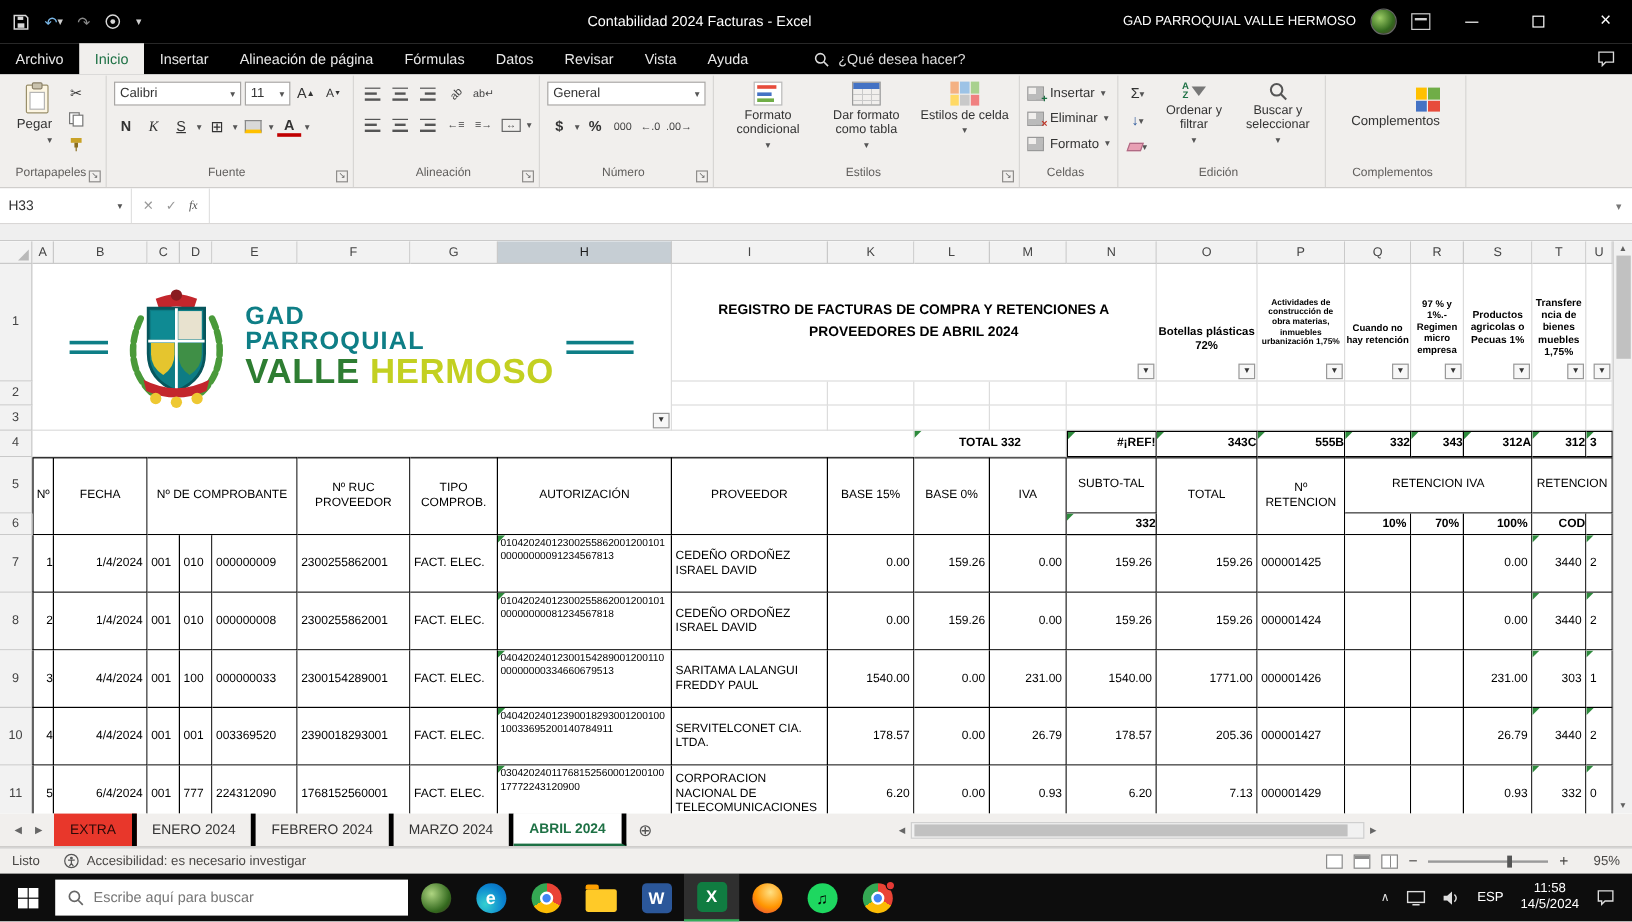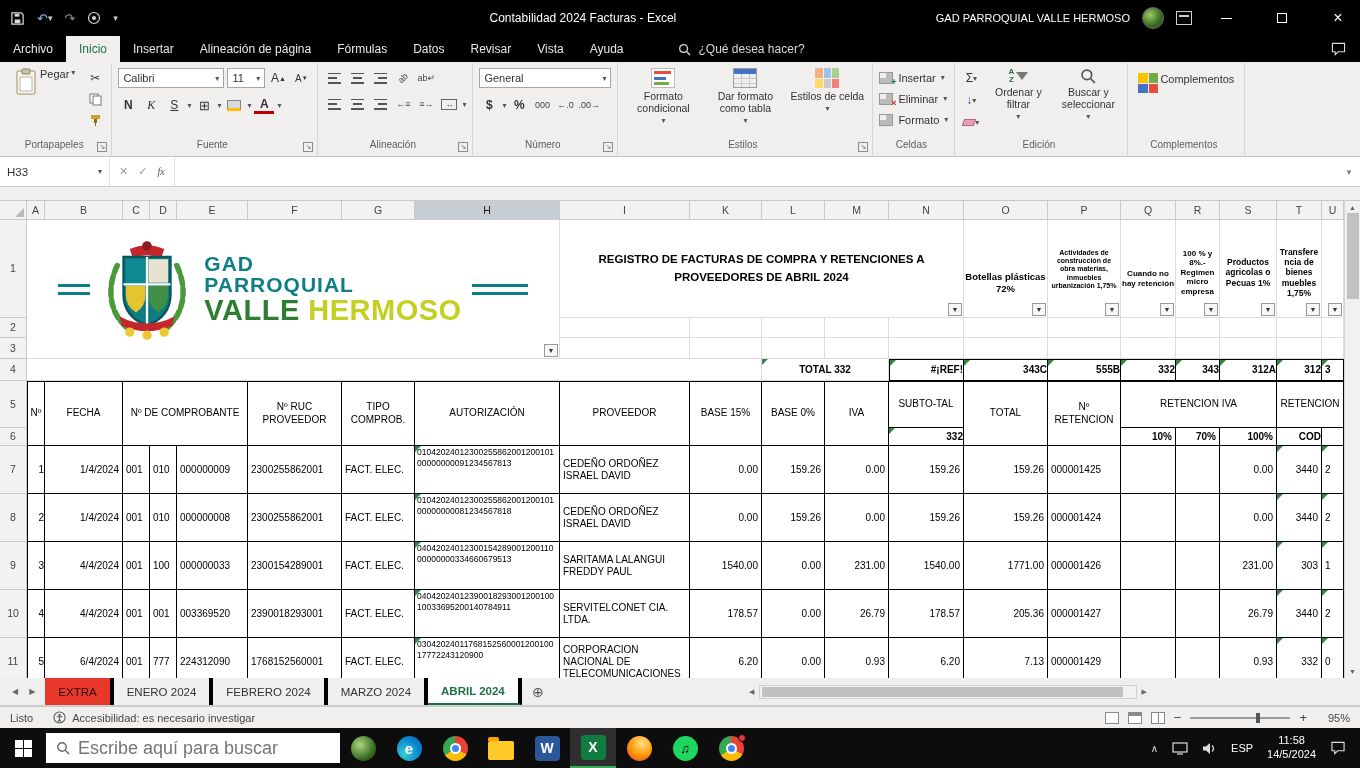--- a/index.html
+++ b/index.html
@@ -30,21 +30,21 @@
   .mtab.active { background:#f1efed; color:#1e7145; }
   .m-search { display:flex; align-items:center; gap:7px; margin-left:42px; color:#dcdcdc; }
   .mb-right { margin-left:auto; display:flex; align-items:center; padding-right:14px; }
 
   
   .ribbon { height:95px; background:#f1efed; border-bottom:1px solid #c8c6c4; display:flex; align-items:stretch; padding:1px 2px 0 2px; flex:none; font-size:11px; color:#333; }
   .rgroup { display:flex; flex-direction:column; border-right:1px solid #d8d6d4; padding:0 3px; }
   .rbody { flex:1; display:flex; align-items:flex-start; padding:4px 3px 0 3px; gap:4px; }
   .rlabel { height:17px; font-size:10px; color:#605e5c; text-align:center; position:relative; padding:0 13px 3px 8px; white-space:nowrap; }
   .dlg { position:absolute; right:1px; bottom:4px; width:10px; height:10px; border:1px solid #8f8d8b; font-size:7px; line-height:8px; color:#666; text-align:center; }
-  .bigbtn { display:flex; flex-direction:row; align-items:flex-start; gap:2px; padding:1px 6px; }
+  .bigbtn { display:flex; flex-direction:column; align-items:flex-end; gap:2px; padding:1px 6px; }
   .minicol { display:flex; flex-direction:column; gap:3px; padding-top:2px; }
   .sb { min-width:20px; height:18px; display:inline-flex; align-items:center; justify-content:center; font-size:12px; }
   .frow { display:flex; align-items:center; gap:3px; margin-bottom:4px; }
   .fcol { display:flex; flex-direction:column; }
   .combo { background:#fff; border:1px solid #a8a6a4; display:flex; align-items:center; justify-content:space-between; font-size:11px; height:20px; padding:0 4px; }
   .caret { font-size:8px; color:#555; }
   .bold-b { font-weight:bold; }
   .ital-b { font-style:italic; font-family:"Liberation Serif", serif; }
   .und-b { text-decoration:underline; }
   .fontcolor { border-bottom:3px solid #c00000; line-height:12px; font-weight:bold; }
@@ -169,21 +169,21 @@
   .zoom-track { width:100px; height:2px; background:#9a9a9a; position:relative; }
   .zoom-thumb { position:absolute; left:66px; top:-4px; width:4px; height:10px; background:#555; }
   .zoom-pct { width:34px; text-align:right; }
 
   
   .taskbar { height:40px; background:#0d0d0d; display:flex; align-items:center; color:#fff; flex:none; }
   .startbtn { width:46px; height:40px; display:flex; align-items:center; justify-content:center; }
   .winlogo { display:grid; grid-template-columns:8px 8px; grid-template-rows:8px 8px; gap:1px; }
   .winlogo i { background:#fff; display:block; }
   .tsearch { width:294px; height:30px; background:#fff; display:flex; align-items:center; gap:8px; padding:0 10px; color:#555; }
-  .tsearch input { border:none; outline:none; font-size:18px; color:#444; width:220px; font-family:"Liberation Sans", sans-serif; background:transparent; }
+  .tsearch input { border:none; outline:none; font-size:12px; color:#444; width:220px; font-family:"Liberation Sans", sans-serif; background:transparent; }
   .ticon { width:46px; height:40px; display:flex; align-items:center; justify-content:center; position:relative; }
   .ticon.active-app { background:rgba(255,255,255,0.14); border-bottom:2px solid #35ad5a; }
   .tic { width:25px; height:25px; border-radius:50%; }
   .tic-round { background:radial-gradient(circle at 35% 35%, #aed581, #33691e 65%, #3e2723); }
   .tic-edge { background:radial-gradient(circle at 30% 70%, #35d0d0, #0a84d0 60%, #0b5fb4); display:flex; align-items:center; justify-content:center; color:#fff; font-weight:bold; font-size:15px; }
   .tic-chrome { background:conic-gradient(#ea4335 0 33%, #fbbc05 33% 66%, #34a853 66% 100%); position:relative; }
   .tic-chrome::after { content:""; position:absolute; inset:7px; background:#4285f4; border:2px solid #fff; border-radius:50%; }
   .tic-folder { width:26px; height:19px; background:#ffca28; border-radius:2px; position:relative; margin-top:4px; }
   .tic-folder::before { content:""; position:absolute; top:-4px; left:0; width:11px; height:4px; background:#ffa000; border-radius:2px 2px 0 0; }
   .tic-sq { width:25px; height:25px; border-radius:4px; display:flex; align-items:center; justify-content:center; color:#fff; font-weight:bold; font-size:14px; }
@@ -627,21 +627,21 @@
             </td>
         <td class="g cat cat1 rel">
               <div class="catx">Actividades de construcción de obra materias, inmuebles urbanización 1,75%</div>
               <span class="filt">▼</span>
             </td>
         <td class="g cat cat2 rel">
               <div class="catx">Cuando no hay retención</div>
               <span class="filt">▼</span>
             </td>
         <td class="g cat cat3 rel">
-              <div class="catx">100 % y 8%.- Regimen micro empresa</div>
+              <div class="catx">97 % y 1%.- Regimen micro empresa</div>
               <span class="filt">▼</span>
             </td>
         <td class="g cat cat4 rel">
               <div class="catx">Productos agricolas o Pecuas 1%</div>
               <span class="filt">▼</span>
             </td>
         <td class="g cat cat5 rel">
               <div class="catx">Transferencia de bienes muebles 1,75%</div>
               <span class="filt">▼</span>
             </td>

